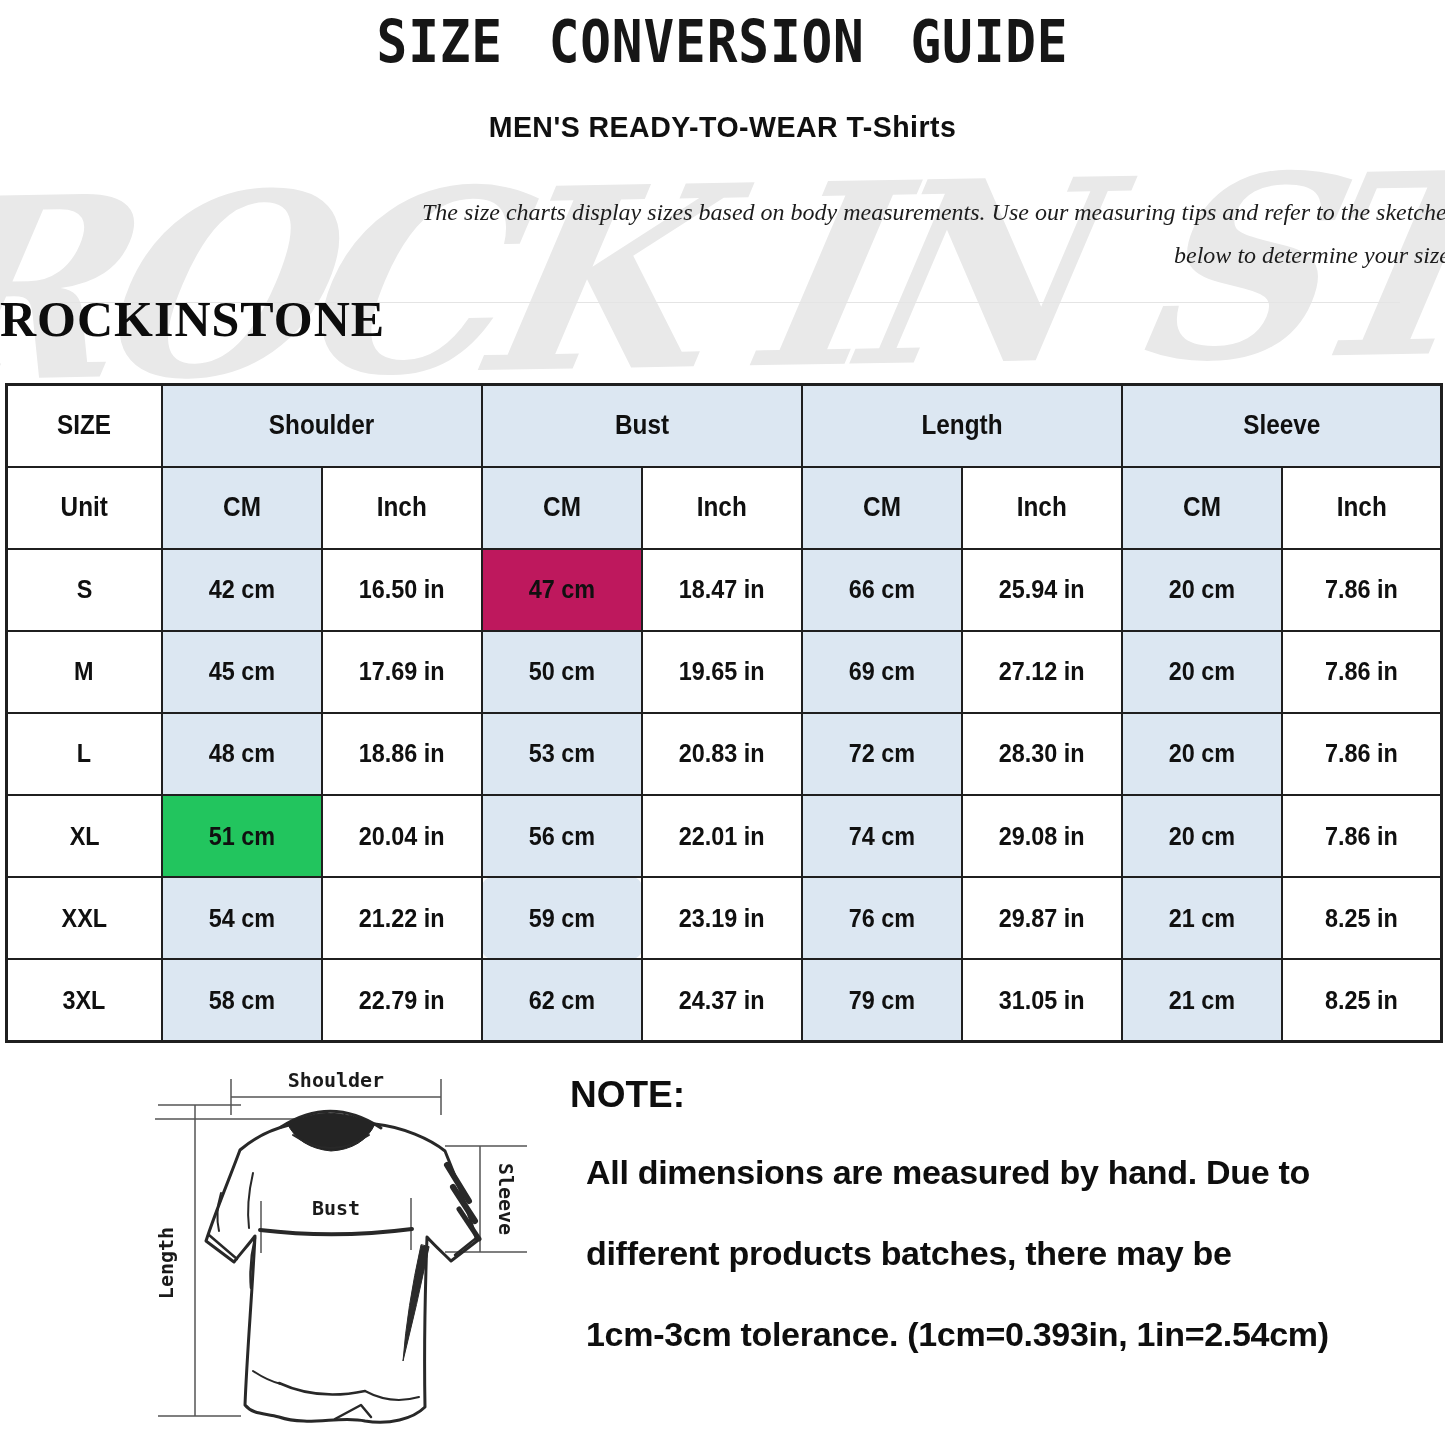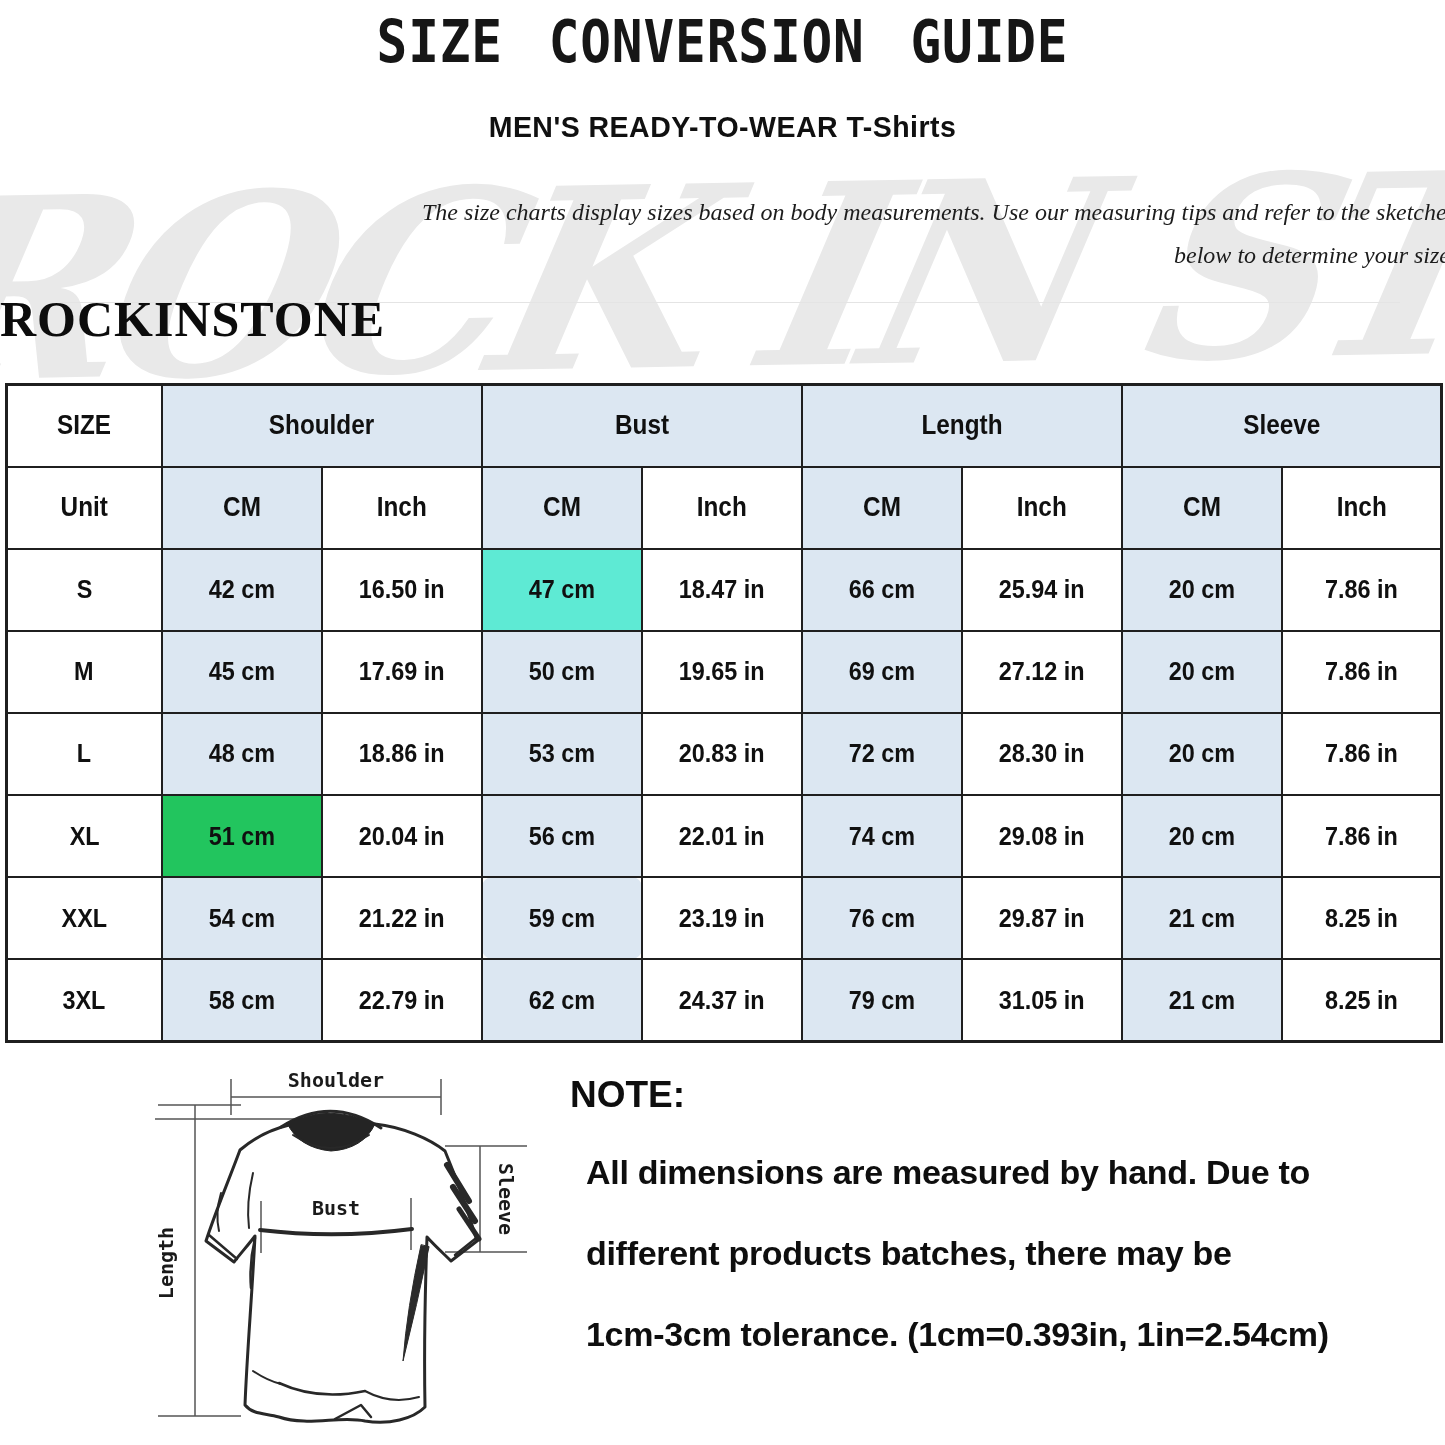--- a/index.html
+++ b/index.html
@@ -103,21 +103,21 @@
           <th><span class="cnd">Inch</span></th>
           <th class="blue" style="background: rgb(220, 231, 242);"><span class="cnd">CM</span></th>
           <th><span class="cnd">Inch</span></th>
         </tr>
       </thead>
     <tbody id="table-body">
         <tr>
           <th><span class="cnd">S</span></th>
           <td class="blue" style="background: rgb(220, 231, 242);"><span class="cnd">42 cm</span></td>
           <td><span class="cnd">16.50 in</span></td>
-          <td class="blue" style="background: #5eead4;"><span class="cnd">47 cm</span></td>
+          <td class="blue" style="background: #be185d;"><span class="cnd">47 cm</span></td>
           <td><span class="cnd">18.47 in</span></td>
           <td class="blue" style="background: rgb(220, 231, 242);"><span class="cnd">66 cm</span></td>
           <td><span class="cnd">25.94 in</span></td>
           <td class="blue" style="background: rgb(220, 231, 242);"><span class="cnd">20 cm</span></td>
           <td><span class="cnd">7.86 in</span></td>
         </tr>
         <tr>
           <th><span class="cnd">M</span></th>
           <td class="blue" style="background: rgb(220, 231, 242);"><span class="cnd">45 cm</span></td>
           <td><span class="cnd">17.69 in</span></td>

